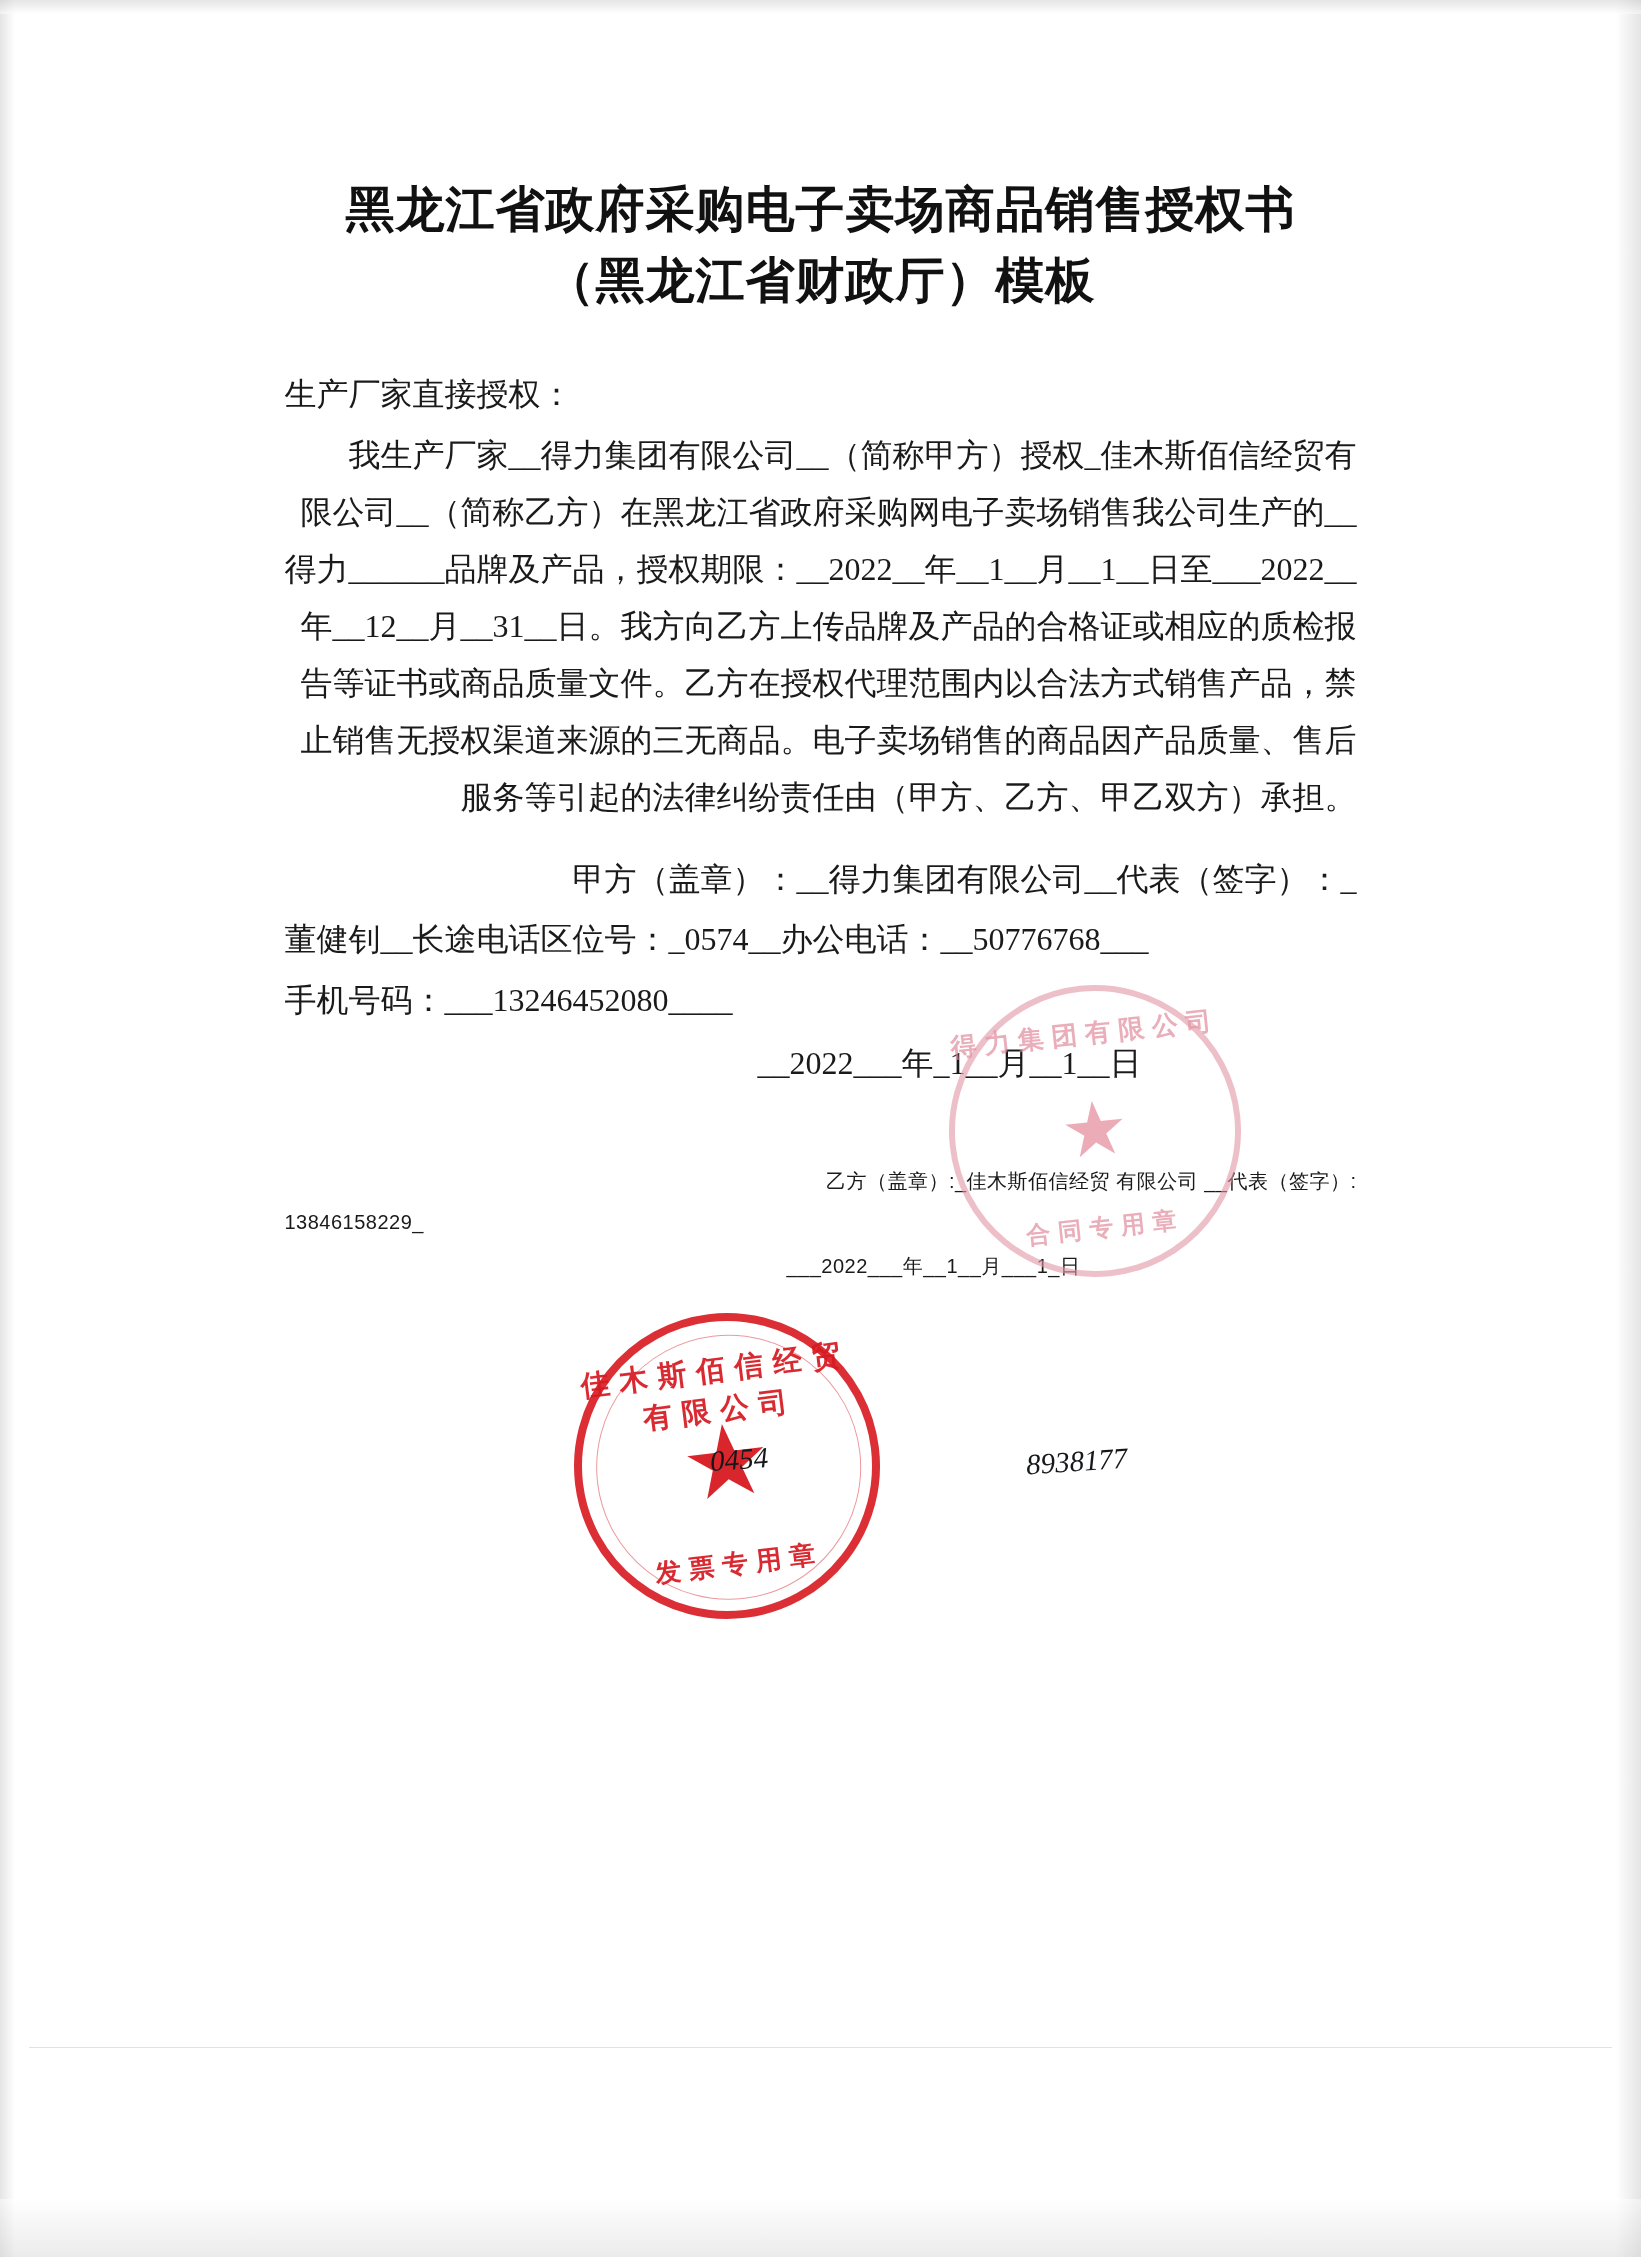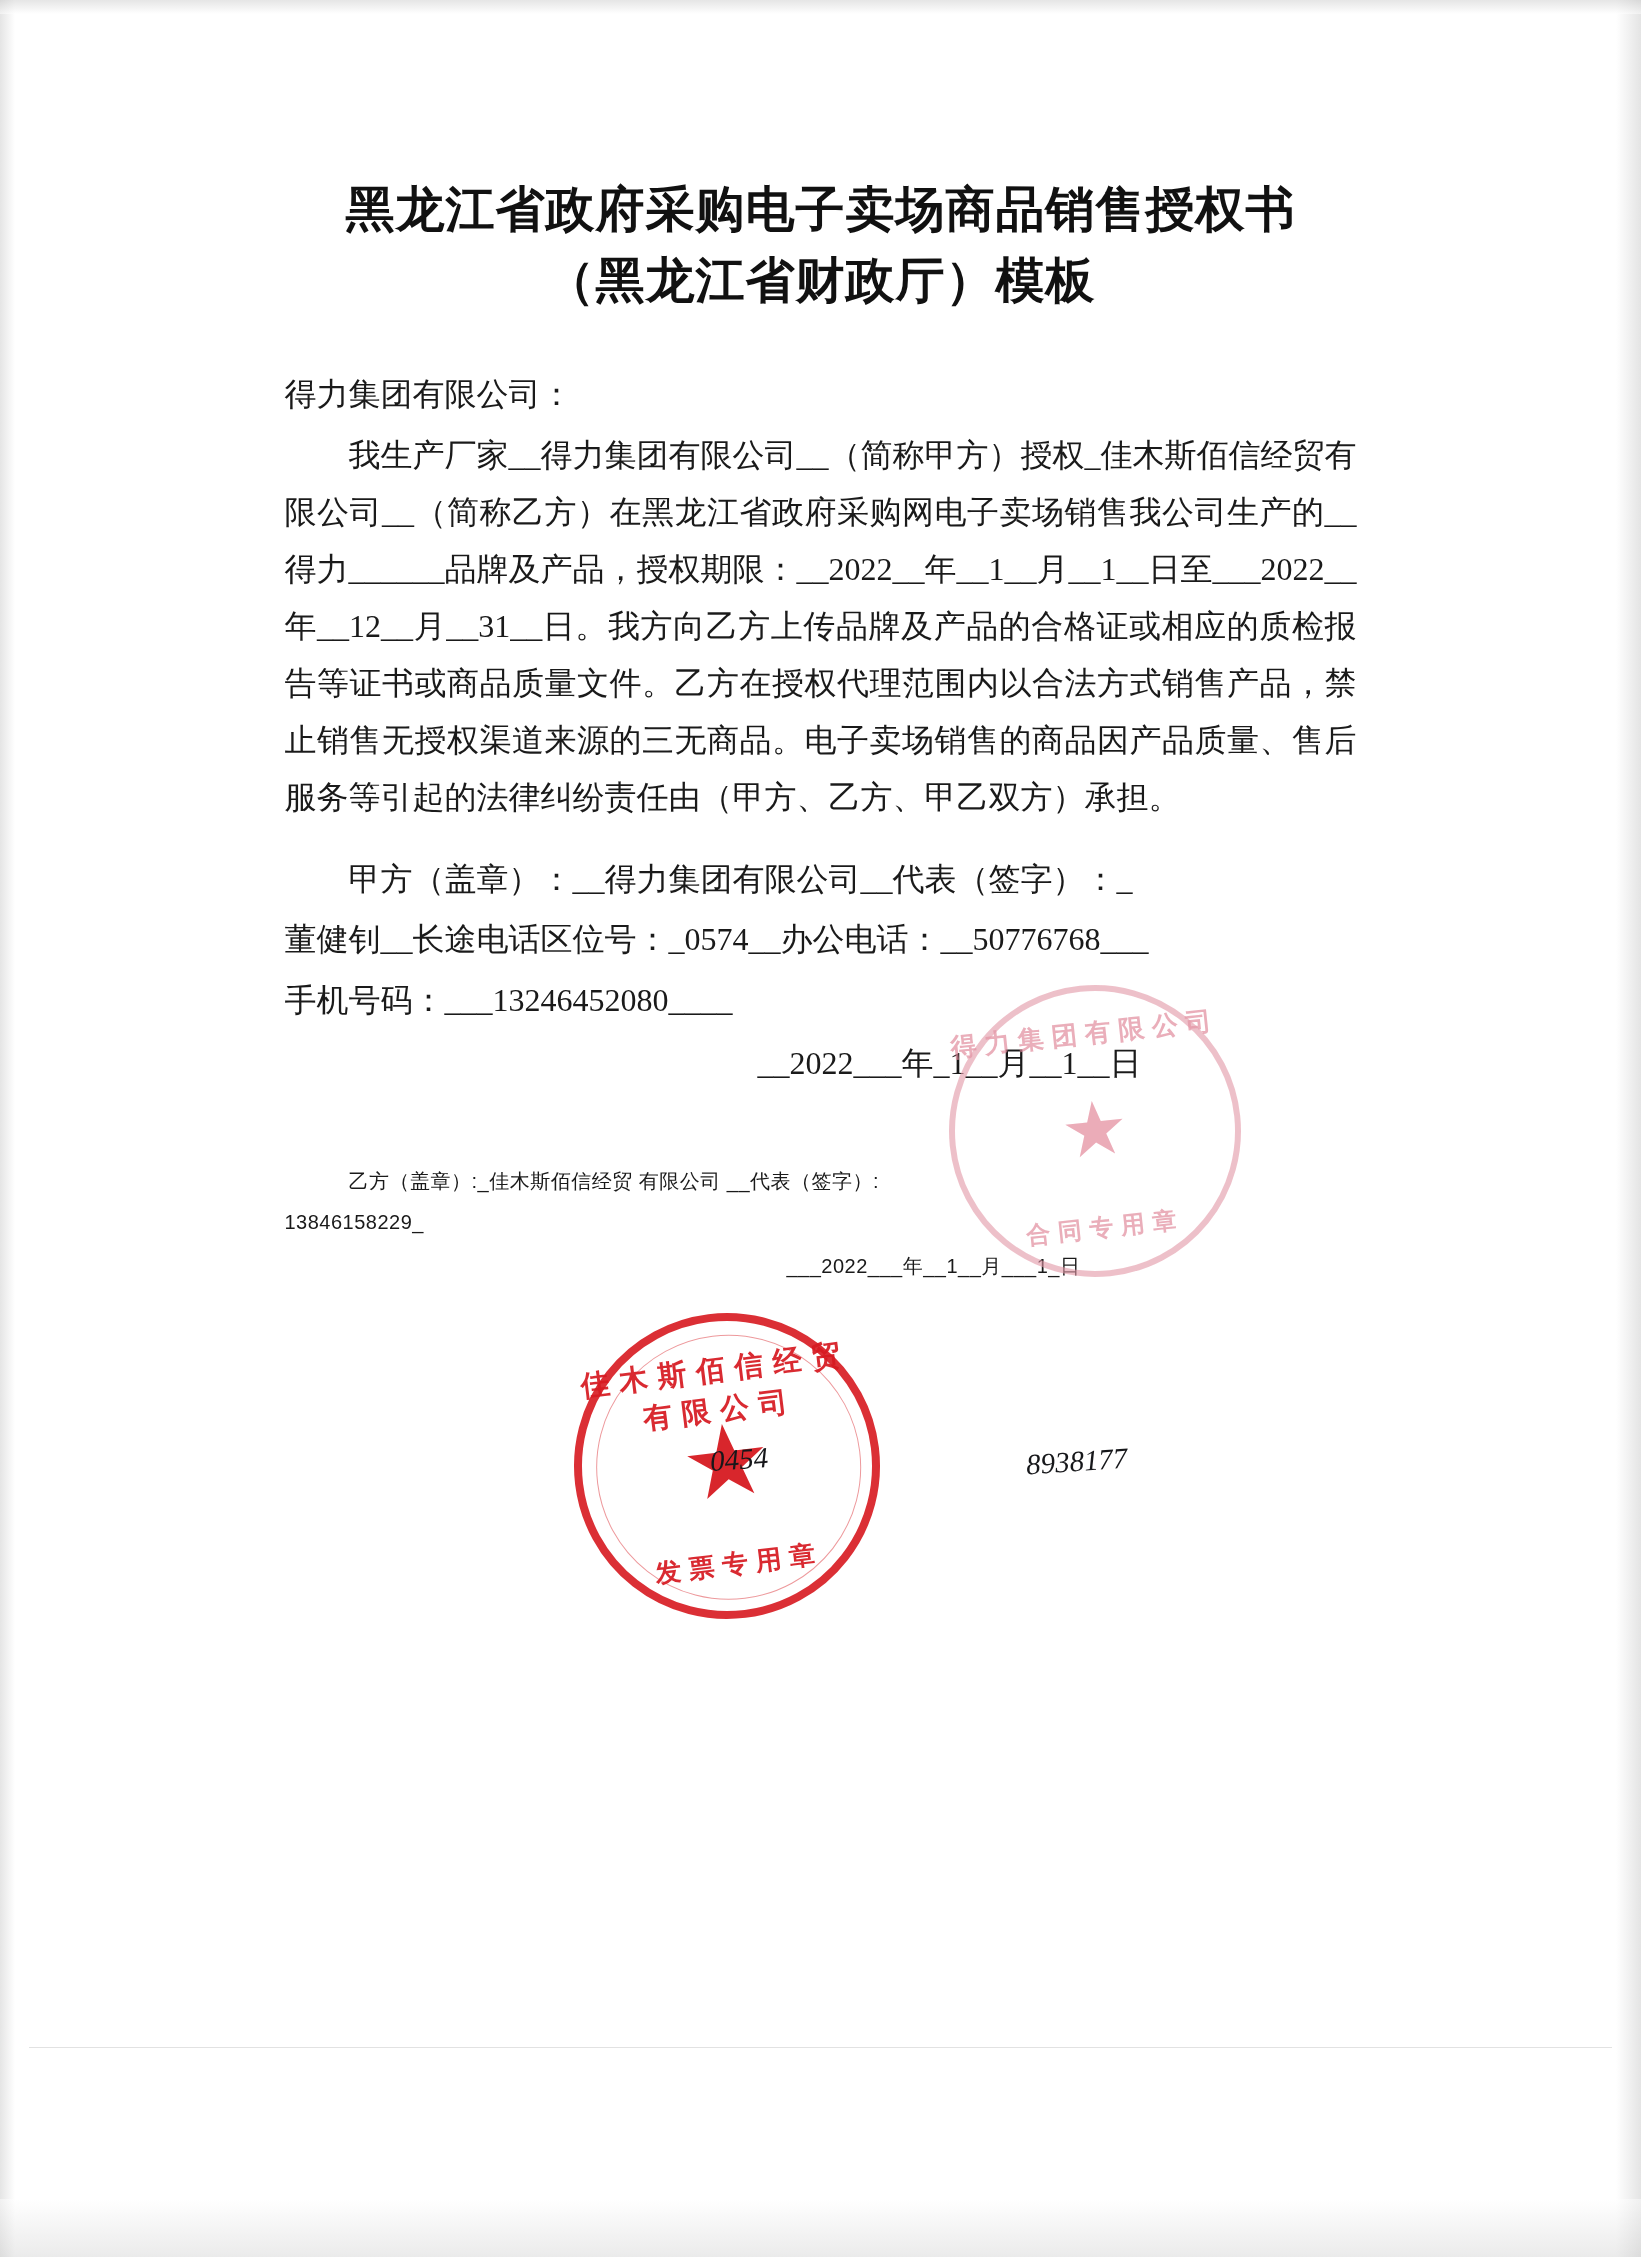--- a/index.html
+++ b/index.html
@@ -82,21 +82,21 @@
     font-family: "Liberation Serif", serif;
     font-size: 32px;
     color: #1a1a1a;
     line-height: 1.78;
   }
   .para {
     margin: 0 0 3.9px 0;
     text-align: justify;
     text-justify: inter-ideograph;
   }
-  .indent { text-indent: 64px; }
+  .indent { text-indent: 64px; text-align: right; }
 
   .sig-block {
     margin-top: 25px;
   }
   .sig-line {
     margin: 0 0 3.9px 0;
   }
   .right-date {
     margin-top: 5.8px;
     padding-left: 473px;
@@ -220,21 +220,21 @@
 
   <div class="content">
 
     <div class="title-block">
       <div class="title-line">黑龙江省政府采购电子卖场商品销售授权书</div>
       <div class="title-line">（黑龙江省财政厅）模板</div>
     </div>
 
     <div class="body-block">
 
-      <p class="para">得力集团有限公司：</p>
+      <p class="para">生产厂家直接授权：</p>
 
       <p class="para indent">我生产厂家__得力集团有限公司__（简称甲方）授权_佳木斯佰信经贸有限公司__（简称乙方）在黑龙江省政府采购网电子卖场销售我公司生产的__得力______品牌及产品，授权期限：__2022__年__1__月__1__日至___2022__年__12__月__31__日。我方向乙方上传品牌及产品的合格证或相应的质检报告等证书或商品质量文件。乙方在授权代理范围内以合法方式销售产品，禁止销售无授权渠道来源的三无商品。电子卖场销售的商品因产品质量、售后服务等引起的法律纠纷责任由（甲方、乙方、甲乙双方）承担。</p>
 
       <div class="sig-block">
         <p class="sig-line indent">甲方（盖章）：__得力集团有限公司__代表（签字）：_</p>
         <p class="sig-line">董健钊__长途电话区位号：_0574__办公电话：__50776768___</p>
         <p class="sig-line">手机号码：___13246452080____</p>
         <p class="sig-line right-date">__2022___年_1__月__1__日</p>
       </div>
 

